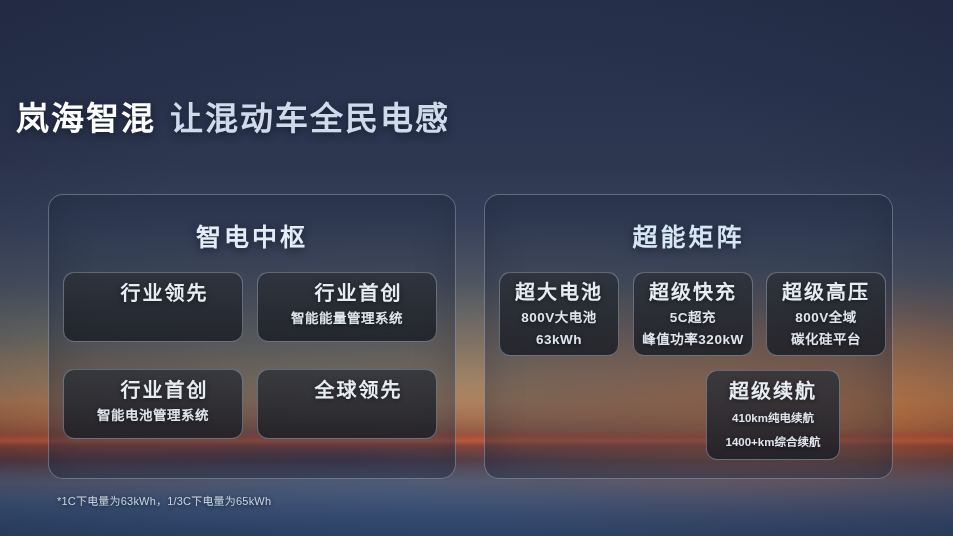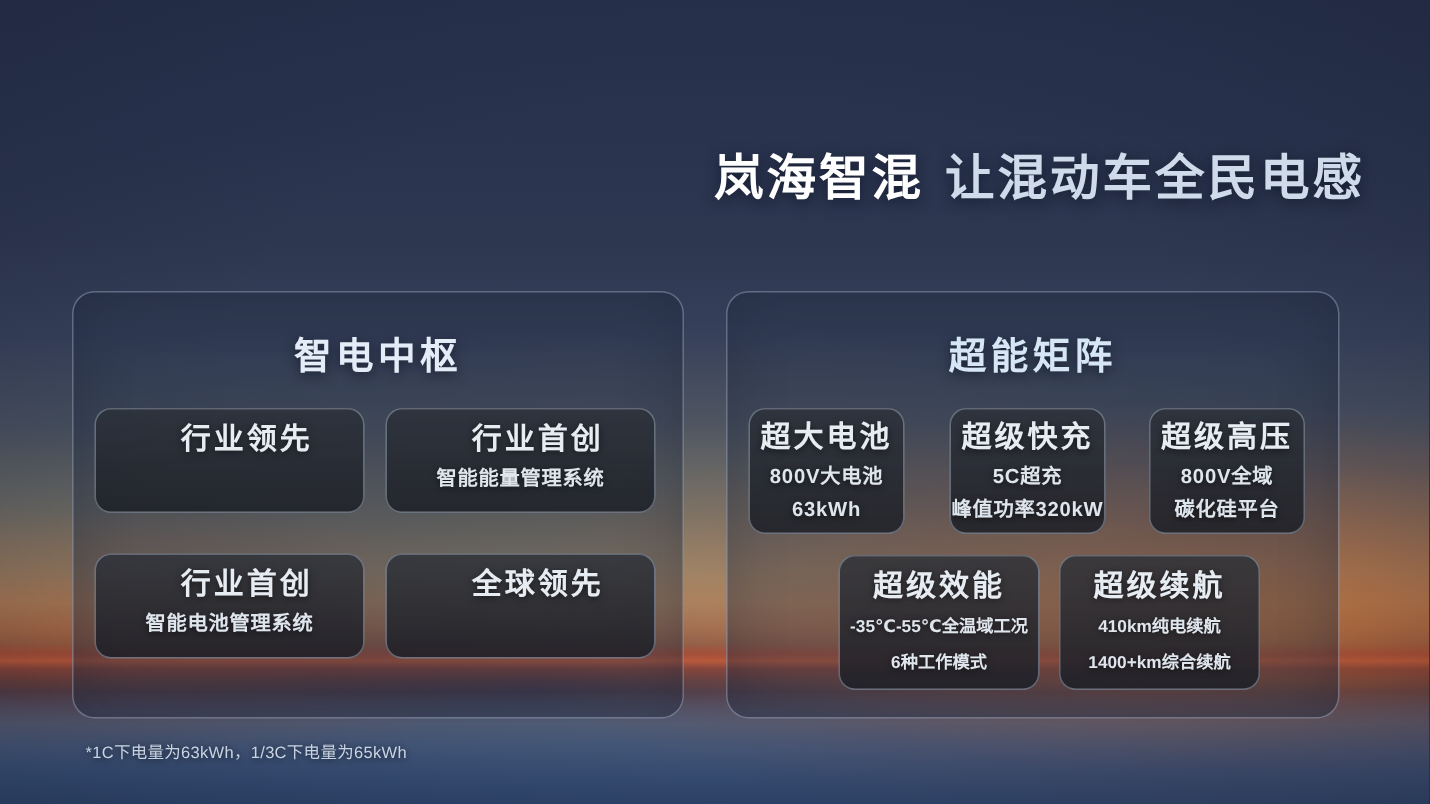--- a/index.html
+++ b/index.html
@@ -69,22 +69,22 @@
       rgba(50,76,118,0.55) 96%,
       rgba(44,70,112,0.62) 100%);
   }
   .bg-vig{
     background:radial-gradient(ellipse 760px 430px at 50% 46%,
       rgba(0,0,0,0) 42%, rgba(16,20,34,0.30) 100%);
   }
 
   
   .title{
-    position:absolute;left:0;top:98px;width:910px;
-    text-align:right;
+    position:absolute;left:16px;top:98px;width:910px;
+    text-align:left;
     font-size:33px;font-weight:bold;letter-spacing:2px;
     line-height:42px;
     white-space:nowrap;
     text-shadow:0 2px 9px rgba(10,16,32,0.68);
   }
   .title .t-main{color:#ffffff;}
   .title .t-sub{color:#cfdbeb;margin-left:14px;font-weight:bold;}
 
   
   .panel{
@@ -140,21 +140,21 @@
   
   .lc{width:180px;height:70px;}
   #lcard-0{left:63px;top:272px;}
   #lcard-1{left:257px;top:272px;}
   #lcard-2{left:63px;top:369px;}
   #lcard-3{left:257px;top:369px;}
   .lc .card-h{margin-top:8px;padding-left:23px;}
   .lc .card-l{margin-top:3px;}
 
   
-  .rc-top{width:104px;height:84px;}
+  .rc-top{width:120px;height:84px;}
   #rcard-0{left:499px;top:272px;}
   #rcard-1{left:633px;top:272px;}
   #rcard-2{left:766px;top:272px;}
   .rc-top .card-h{margin-top:7px;}
   .rc-top .card-l{margin-top:3px;}
 
   
   .rc-bot{width:134px;height:90px;}
   #rcard-3{left:559px;top:370px;}
   #rcard-4{left:706px;top:370px;}
@@ -223,25 +223,20 @@
     <div class="card-l">5C超充</div>
     <div class="card-l">峰值功率320kW</div>
   </div>
 
   <div class="card rc-top" id="rcard-2">
     <div class="card-h">超级高压</div>
     <div class="card-l">800V全域</div>
     <div class="card-l">碳化硅平台</div>
   </div>
 
-  <div class="card rc-bot" id="rcard-3">
-    <div class="card-h">超级效能</div>
-    <div class="card-l small">-35℃-55℃全温域工况</div>
-    <div class="card-l small">6种工作模式</div>
-  </div>
 
   <div class="card rc-bot" id="rcard-4">
     <div class="card-h">超级续航</div>
     <div class="card-l small">410km纯电续航</div>
     <div class="card-l small">1400+km综合续航</div>
   </div>
 
   <div class="footnote">*1C下电量为63kWh，1/3C下电量为65kWh</div>
 
 </div>

